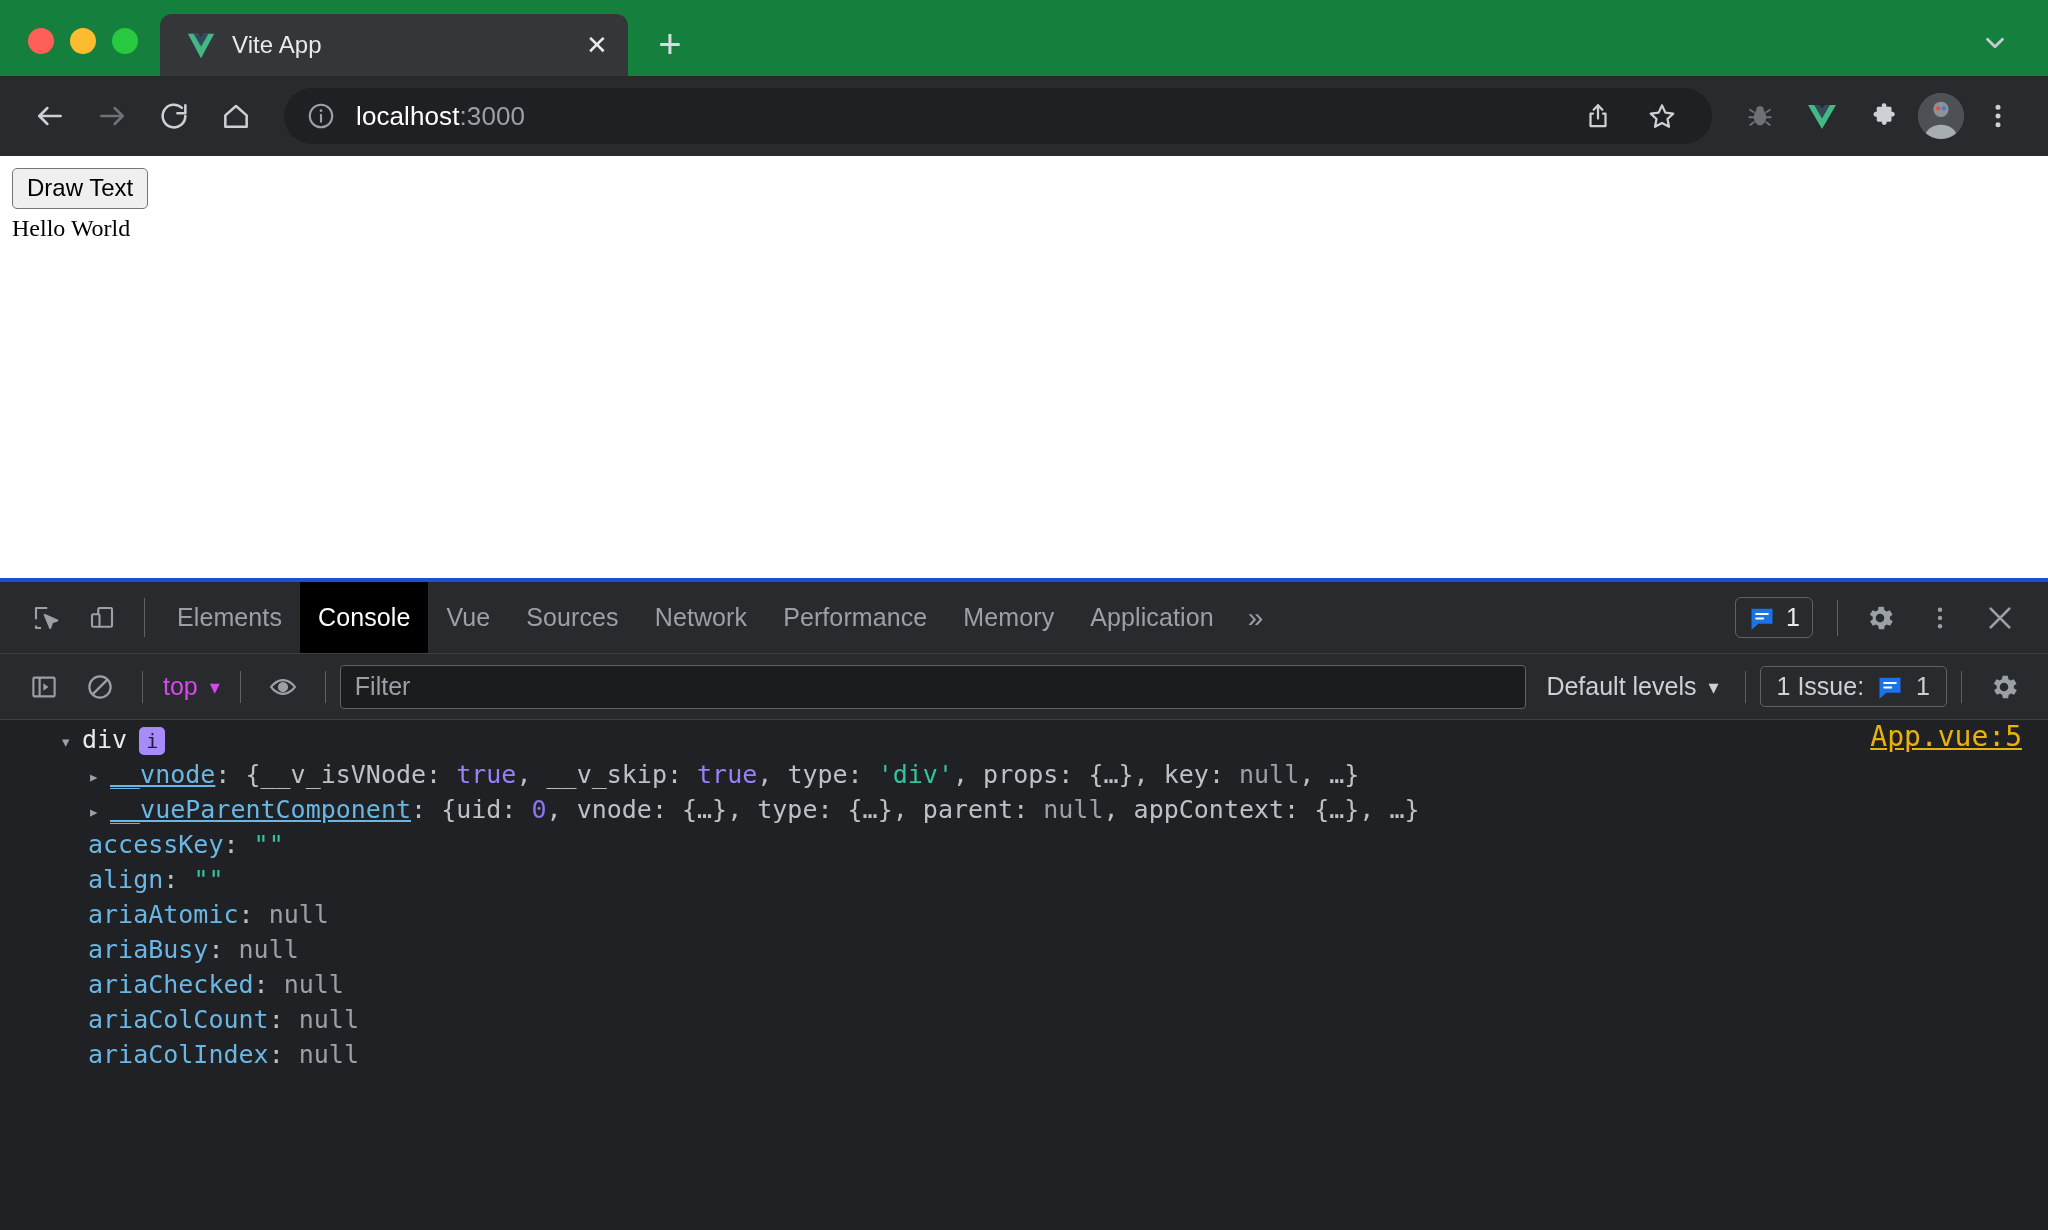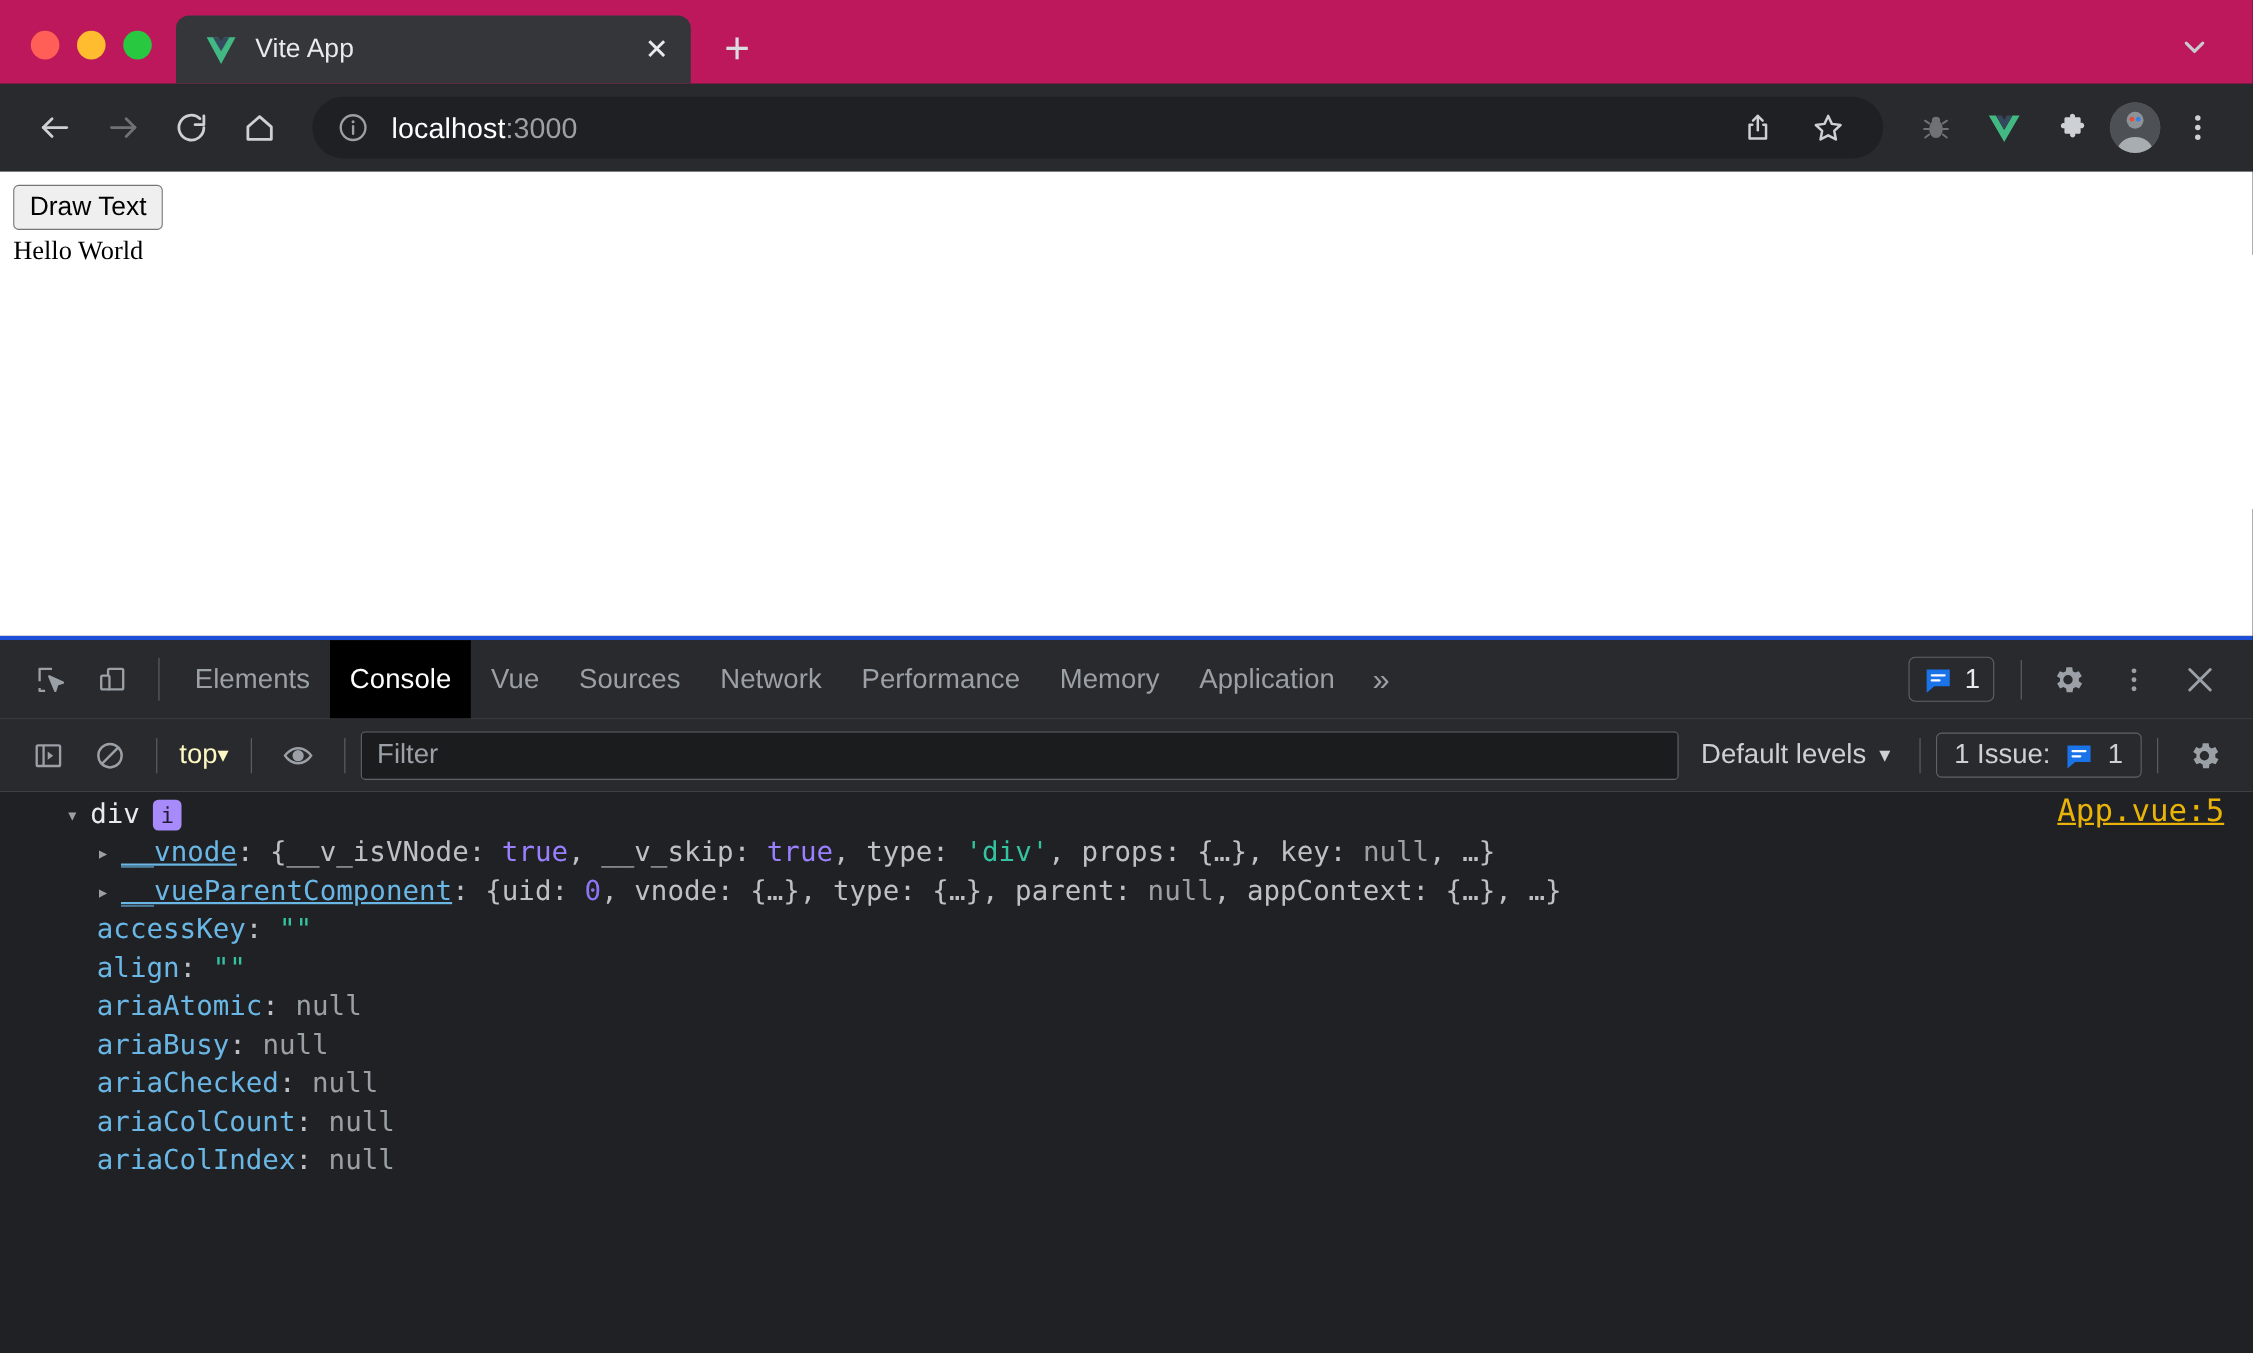--- a/index.html
+++ b/index.html
@@ -7,21 +7,21 @@
     width: 2048px; height: 1230px;
     overflow: hidden;
     background: #202124;
     font-family: "Liberation Sans", sans-serif;
   }
 
   
   .browser { width: 2048px; height: 1230px; display: flex; flex-direction: column; background: #202124; }
 
   .titlebar {
-    height: 76px; background: #be185d; display: flex; align-items: flex-end;
+    height: 76px; background: #15803d; display: flex; align-items: flex-end;
     position: relative; flex: 0 0 auto;
   }
   .traffic-lights { display: flex; align-items: center; gap: 16px; padding: 0 22px 22px 28px; }
   .light { width: 26px; height: 26px; border-radius: 50%; }
   .light.red { background: #ff5f57; }
   .light.yellow { background: #febc2e; }
   .light.green { background: #28c840; }
 
   .tab {
     width: 468px; height: 62px; background: #35363a;
@@ -115,21 +115,21 @@
     border-radius: 6px; padding: 5px 12px; margin-right: 10px;
   }
   .issues-pill .cnt { color: #e8eaed; font-size: 25px; }
 
   .dt-filterbar {
     height: 66px; background: #292a2d; display: flex; align-items: center;
     gap: 0; padding: 0 16px; border-bottom: 1px solid #3c4043; flex: 0 0 auto;
   }
   .fb-sep { width: 1px; height: 32px; background: #5f6368; margin: 0 14px; flex: 0 0 auto; }
   .ctx-select {
-    display: flex; align-items: center; gap: 0; color: #fef9c3; font-size: 25px;
+    display: flex; align-items: center; gap: 12px; color: #d946ef; font-size: 25px;
     padding: 0 6px; flex: 0 0 auto;
   }
   .filter-input {
     flex: 1 1 auto; height: 44px; background: #1b1c1e; border: 1px solid #5f6368;
     border-radius: 4px; display: flex; align-items: center; padding: 0 14px;
     color: #9aa0a6; font-size: 25px; min-width: 60px; margin-right: 8px;
   }
   .levels-select {
     display: flex; align-items: center; gap: 12px; color: #cdd1d5; font-size: 25px;
     padding: 0 12px; flex: 0 0 auto; white-space: nowrap;

